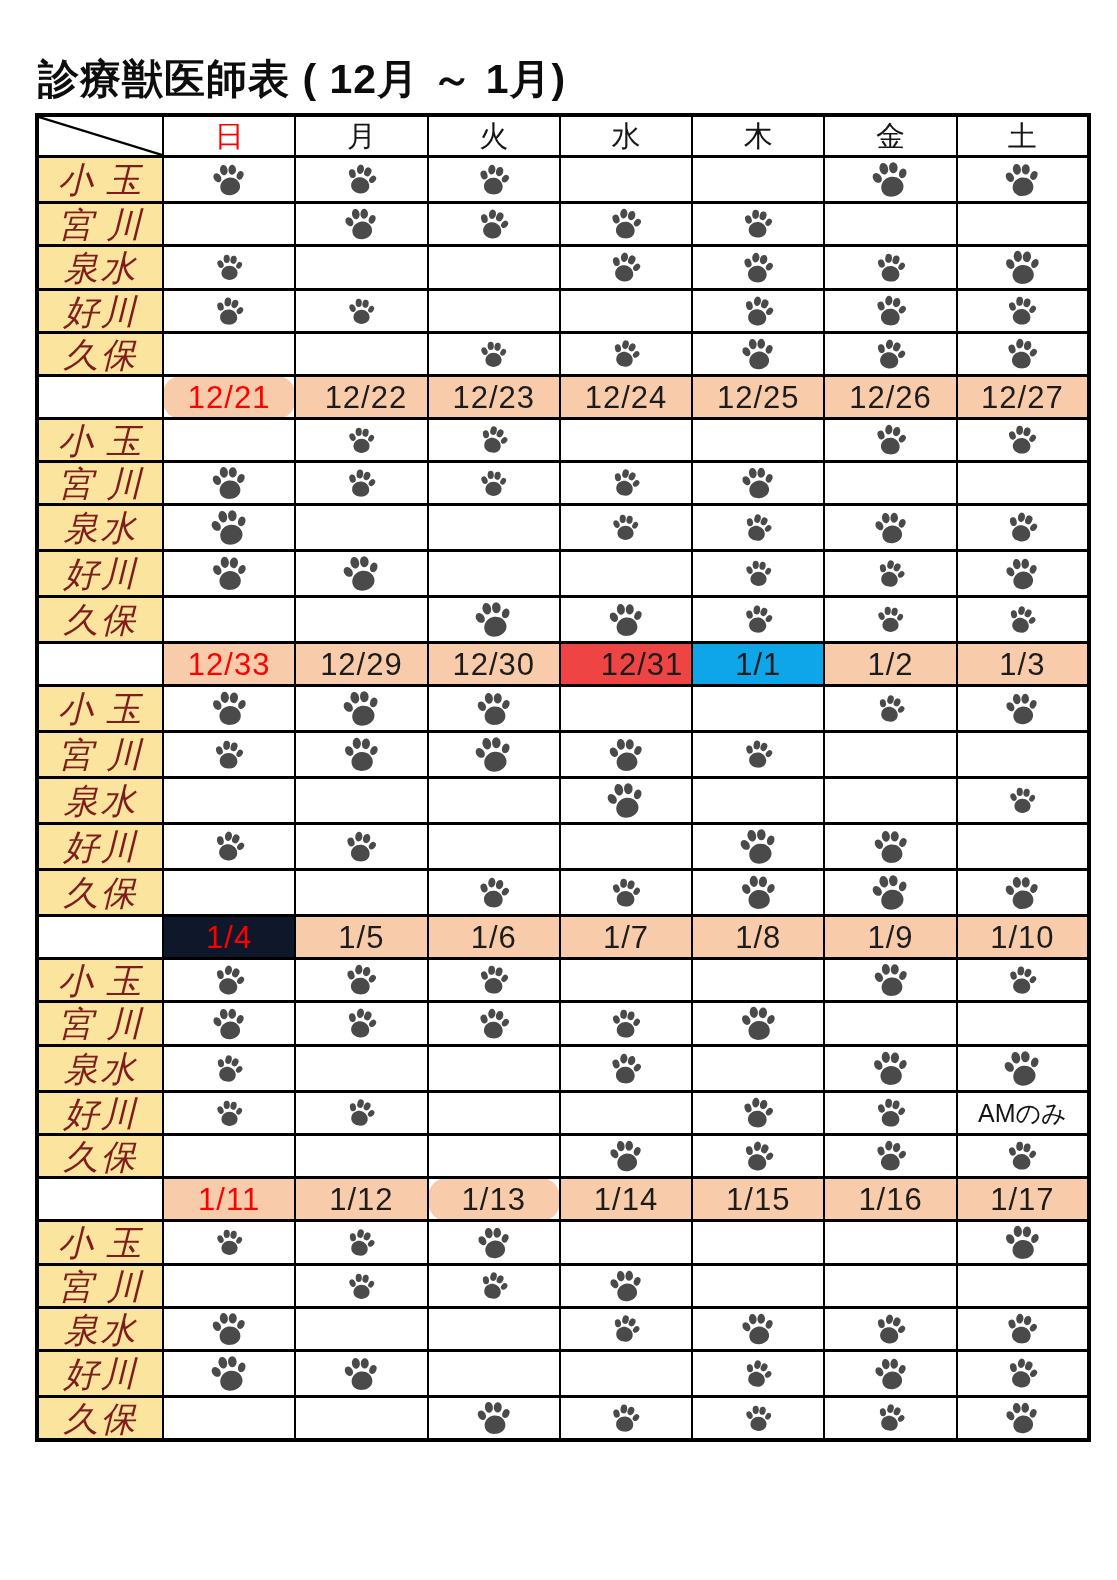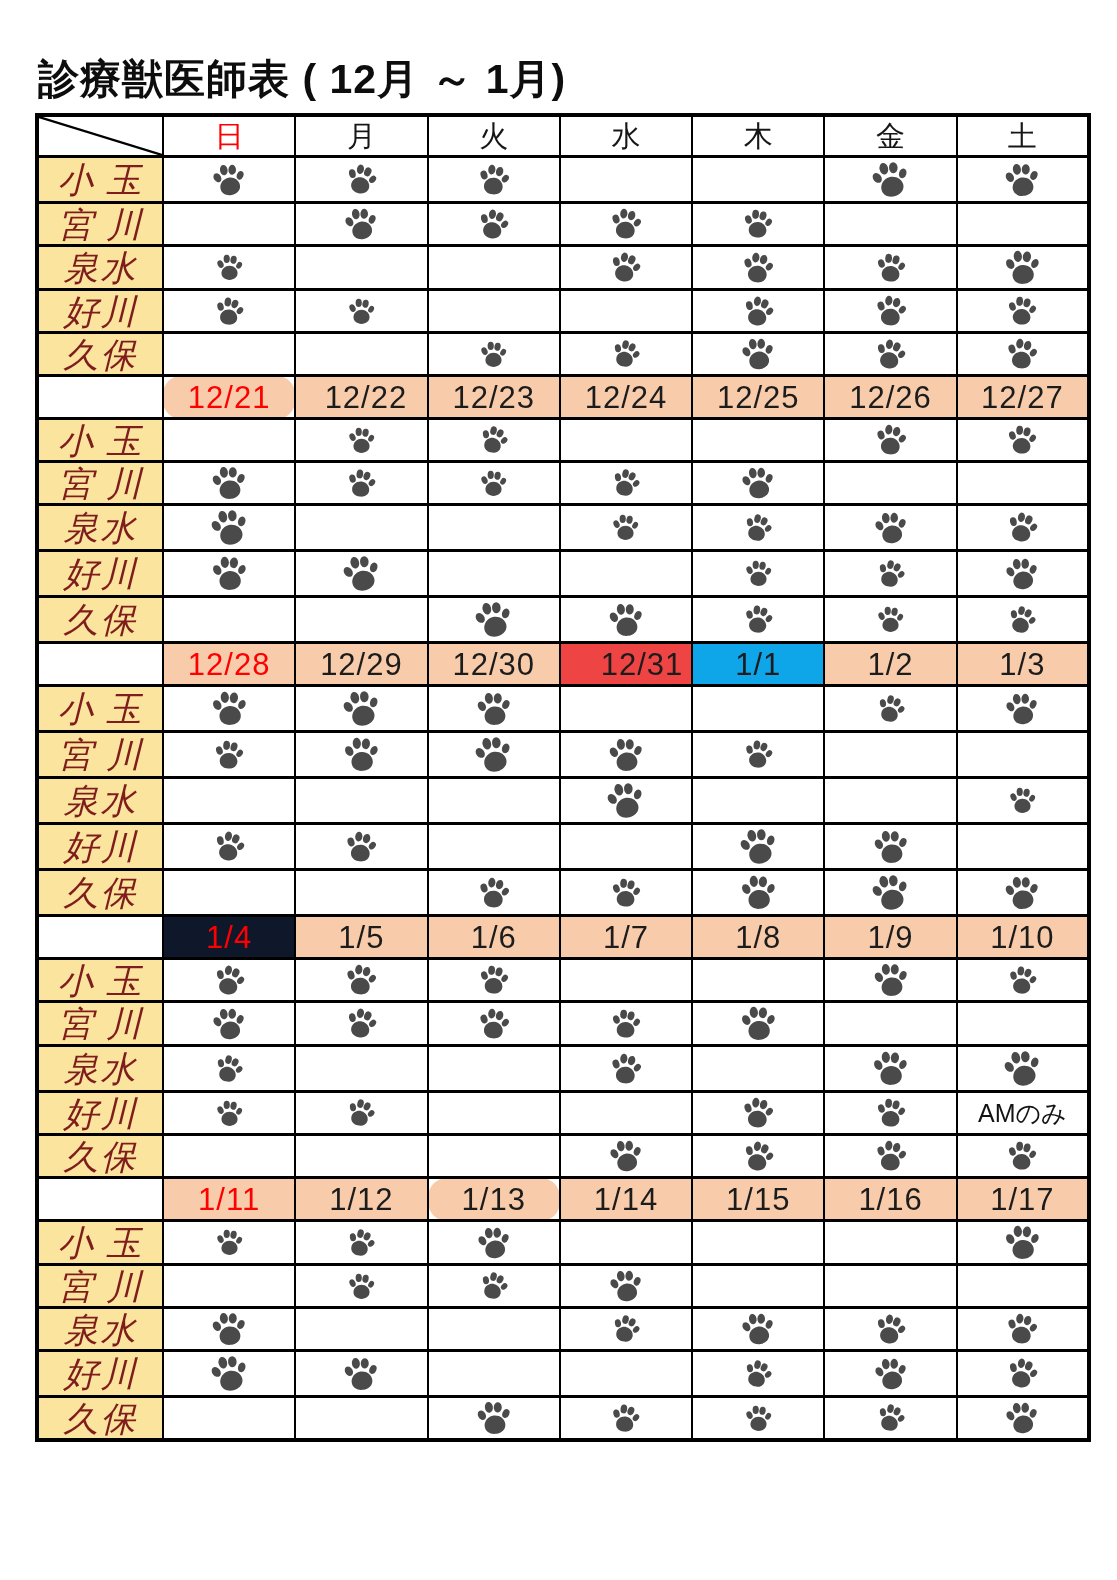--- a/index.html
+++ b/index.html
@@ -487,21 +487,21 @@
           <td class="day-cell"><svg viewBox="0 0 100 100" width="32" height="32" style="fill: rgb(74, 74, 74); transform: rotate(15deg);">
   <path d="M50 44 C64 44 76 55 76 68 C76 82 64 90 50 90 C36 90 24 82 24 68 C24 55 36 44 50 44 Z"></path>
   <ellipse cx="21" cy="39" rx="9.5" ry="12.5" transform="rotate(-24 21 39)"></ellipse>
   <ellipse cx="41" cy="22" rx="10" ry="13.5"></ellipse>
   <ellipse cx="63" cy="25" rx="10" ry="13" transform="rotate(12 63 25)"></ellipse>
   <ellipse cx="81" cy="43" rx="8.5" ry="11.5" transform="rotate(32 81 43)"></ellipse>
 </svg></td>
         </tr>
         <tr>
           <td class="blank-cell"></td>
-          <td class="date-cell sunday" style="background: rgb(248, 204, 171);"><span>12/28</span></td>
+          <td class="date-cell sunday" style="background: rgb(248, 204, 171);"><span>12/33</span></td>
           <td class="date-cell" style="background: rgb(248, 204, 171);"><span>12/29</span></td>
           <td class="date-cell" style="background: rgb(248, 204, 171);"><span>12/30</span></td>
           <td class="date-cell" style="background: #ef4444; padding-left: 32px;"><span>12/31</span></td>
           <td class="date-cell" style="background: #0ea5e9;"><span>1/1</span></td>
           <td class="date-cell" style="background: rgb(248, 204, 171);"><span>1/2</span></td>
           <td class="date-cell" style="background: rgb(248, 204, 171);"><span>1/3</span></td>
         </tr>
         <tr>
           <td class="name-cell" style="background: rgb(251, 228, 158);"><span>小 玉</span></td>
           <td class="day-cell"><svg viewBox="0 0 100 100" width="41" height="41" style="fill: rgb(74, 74, 74); transform: rotate(-5deg);">

